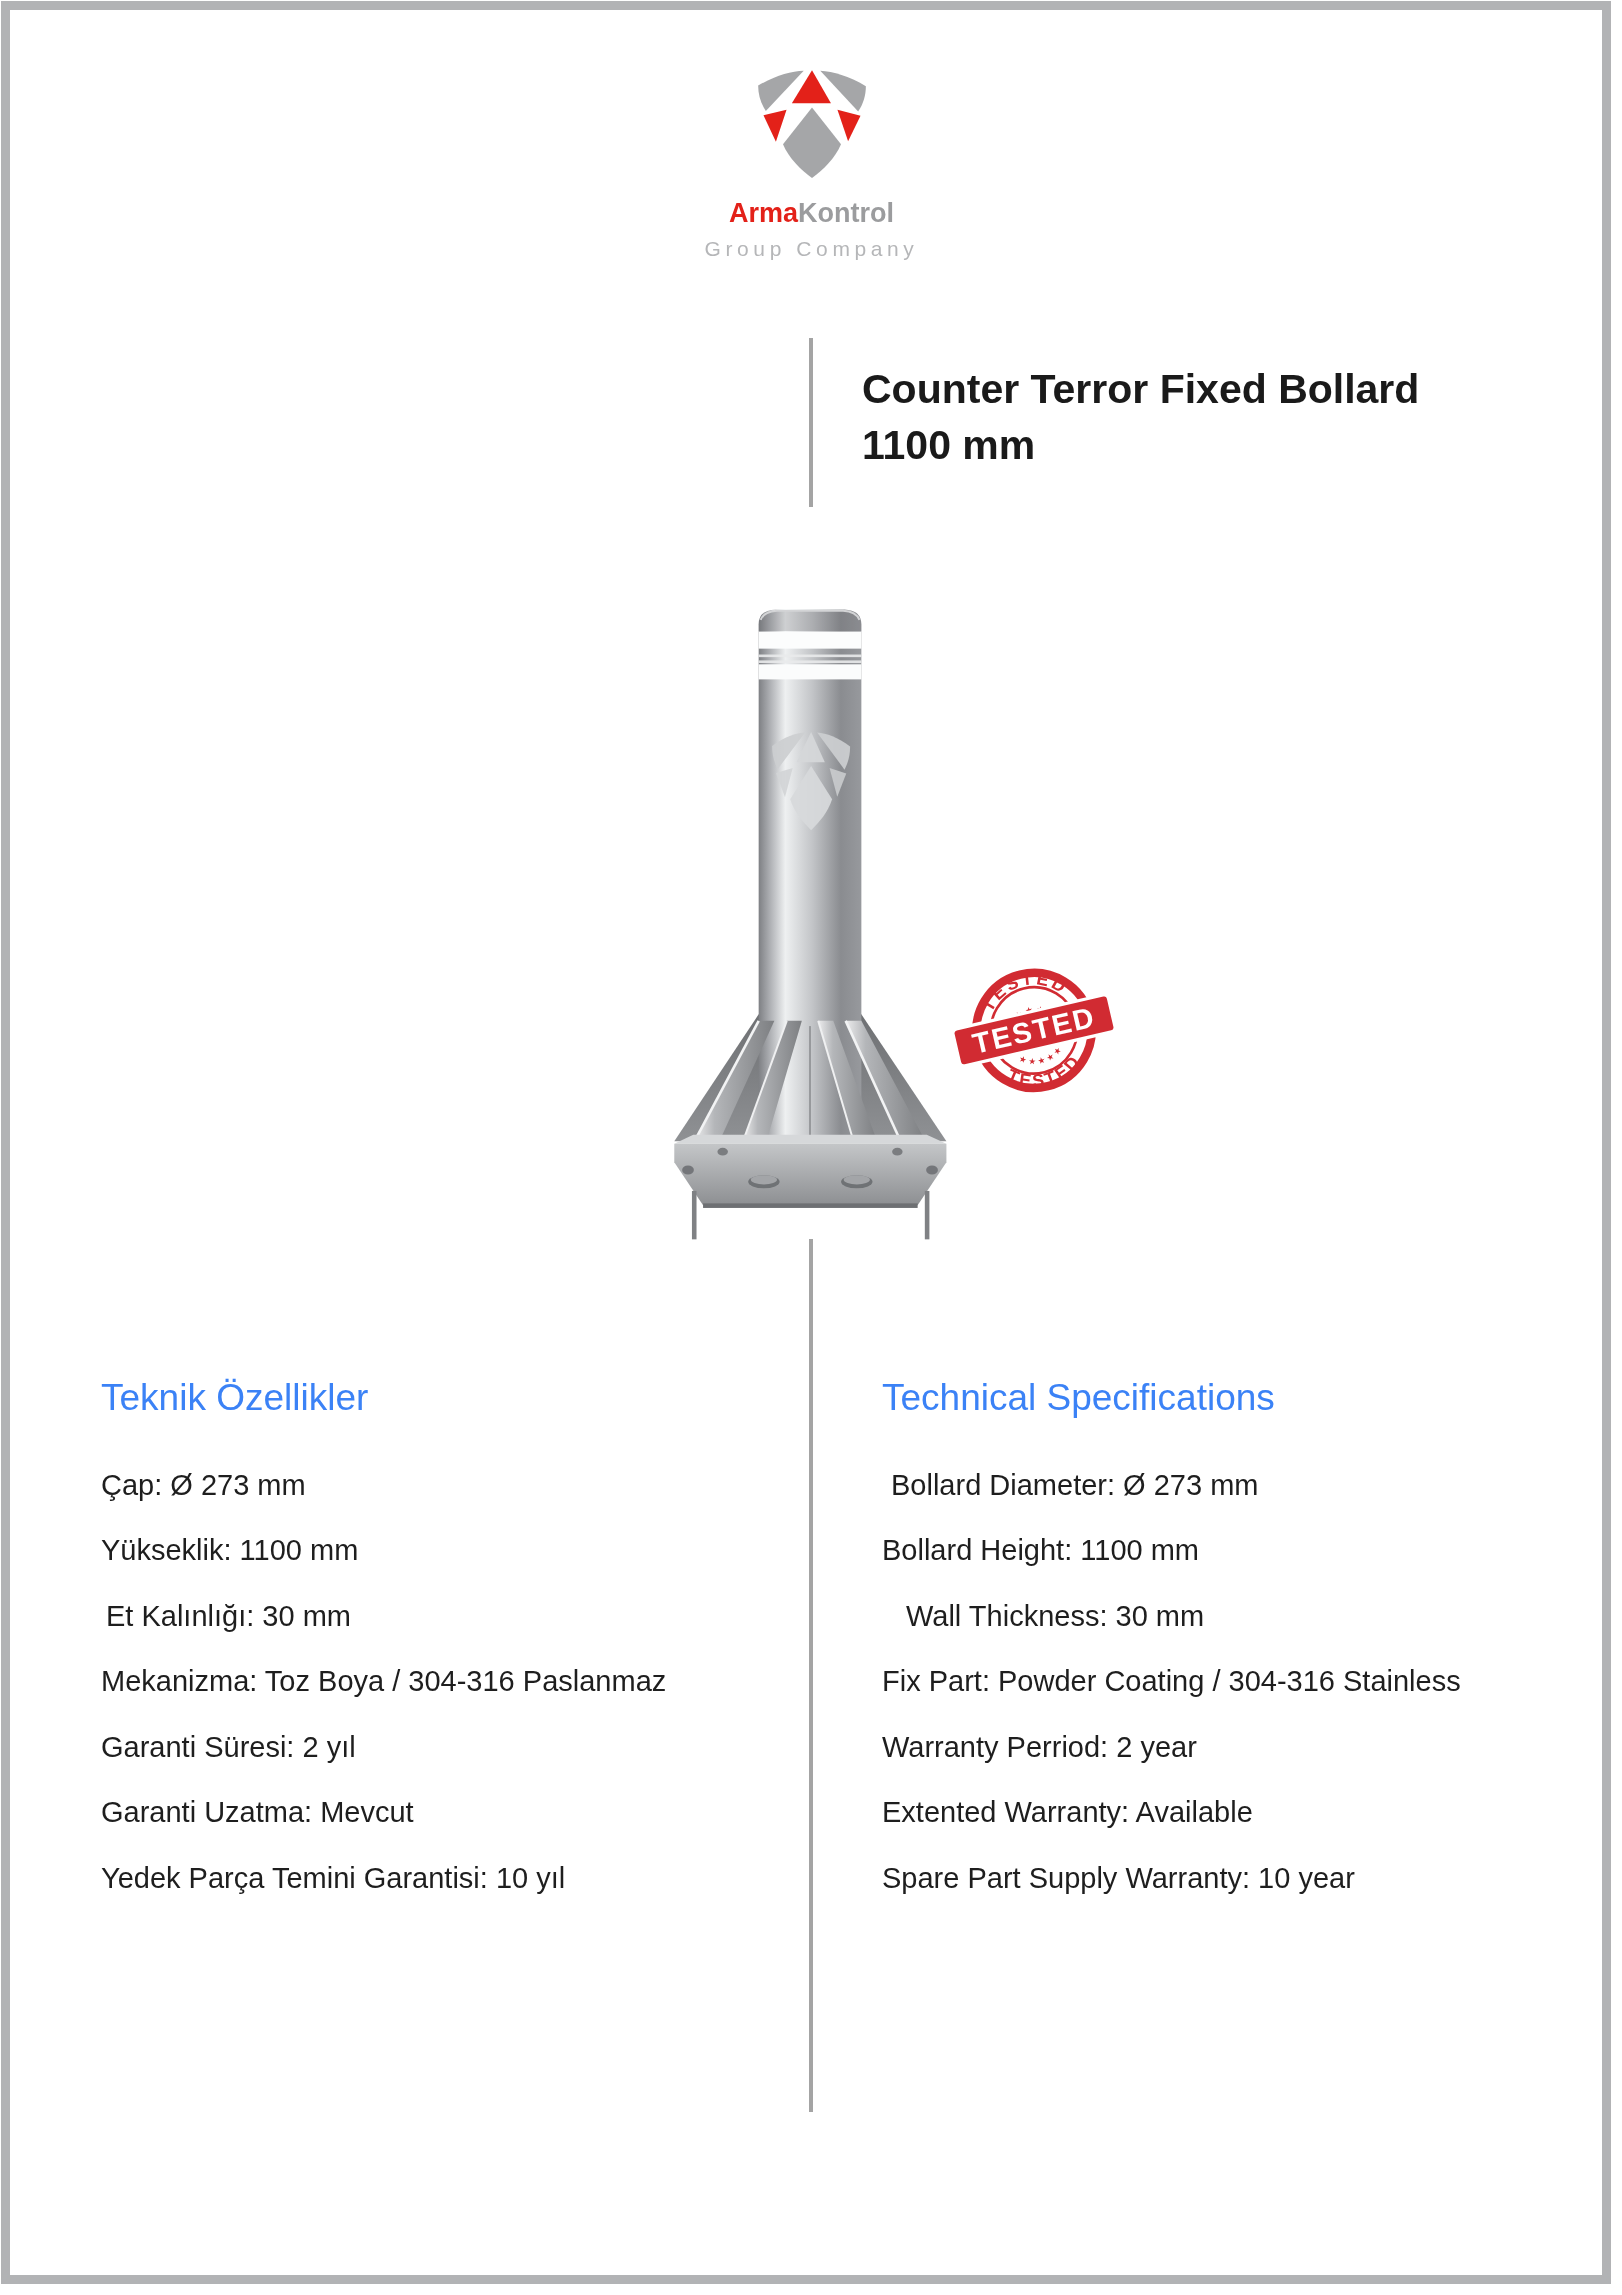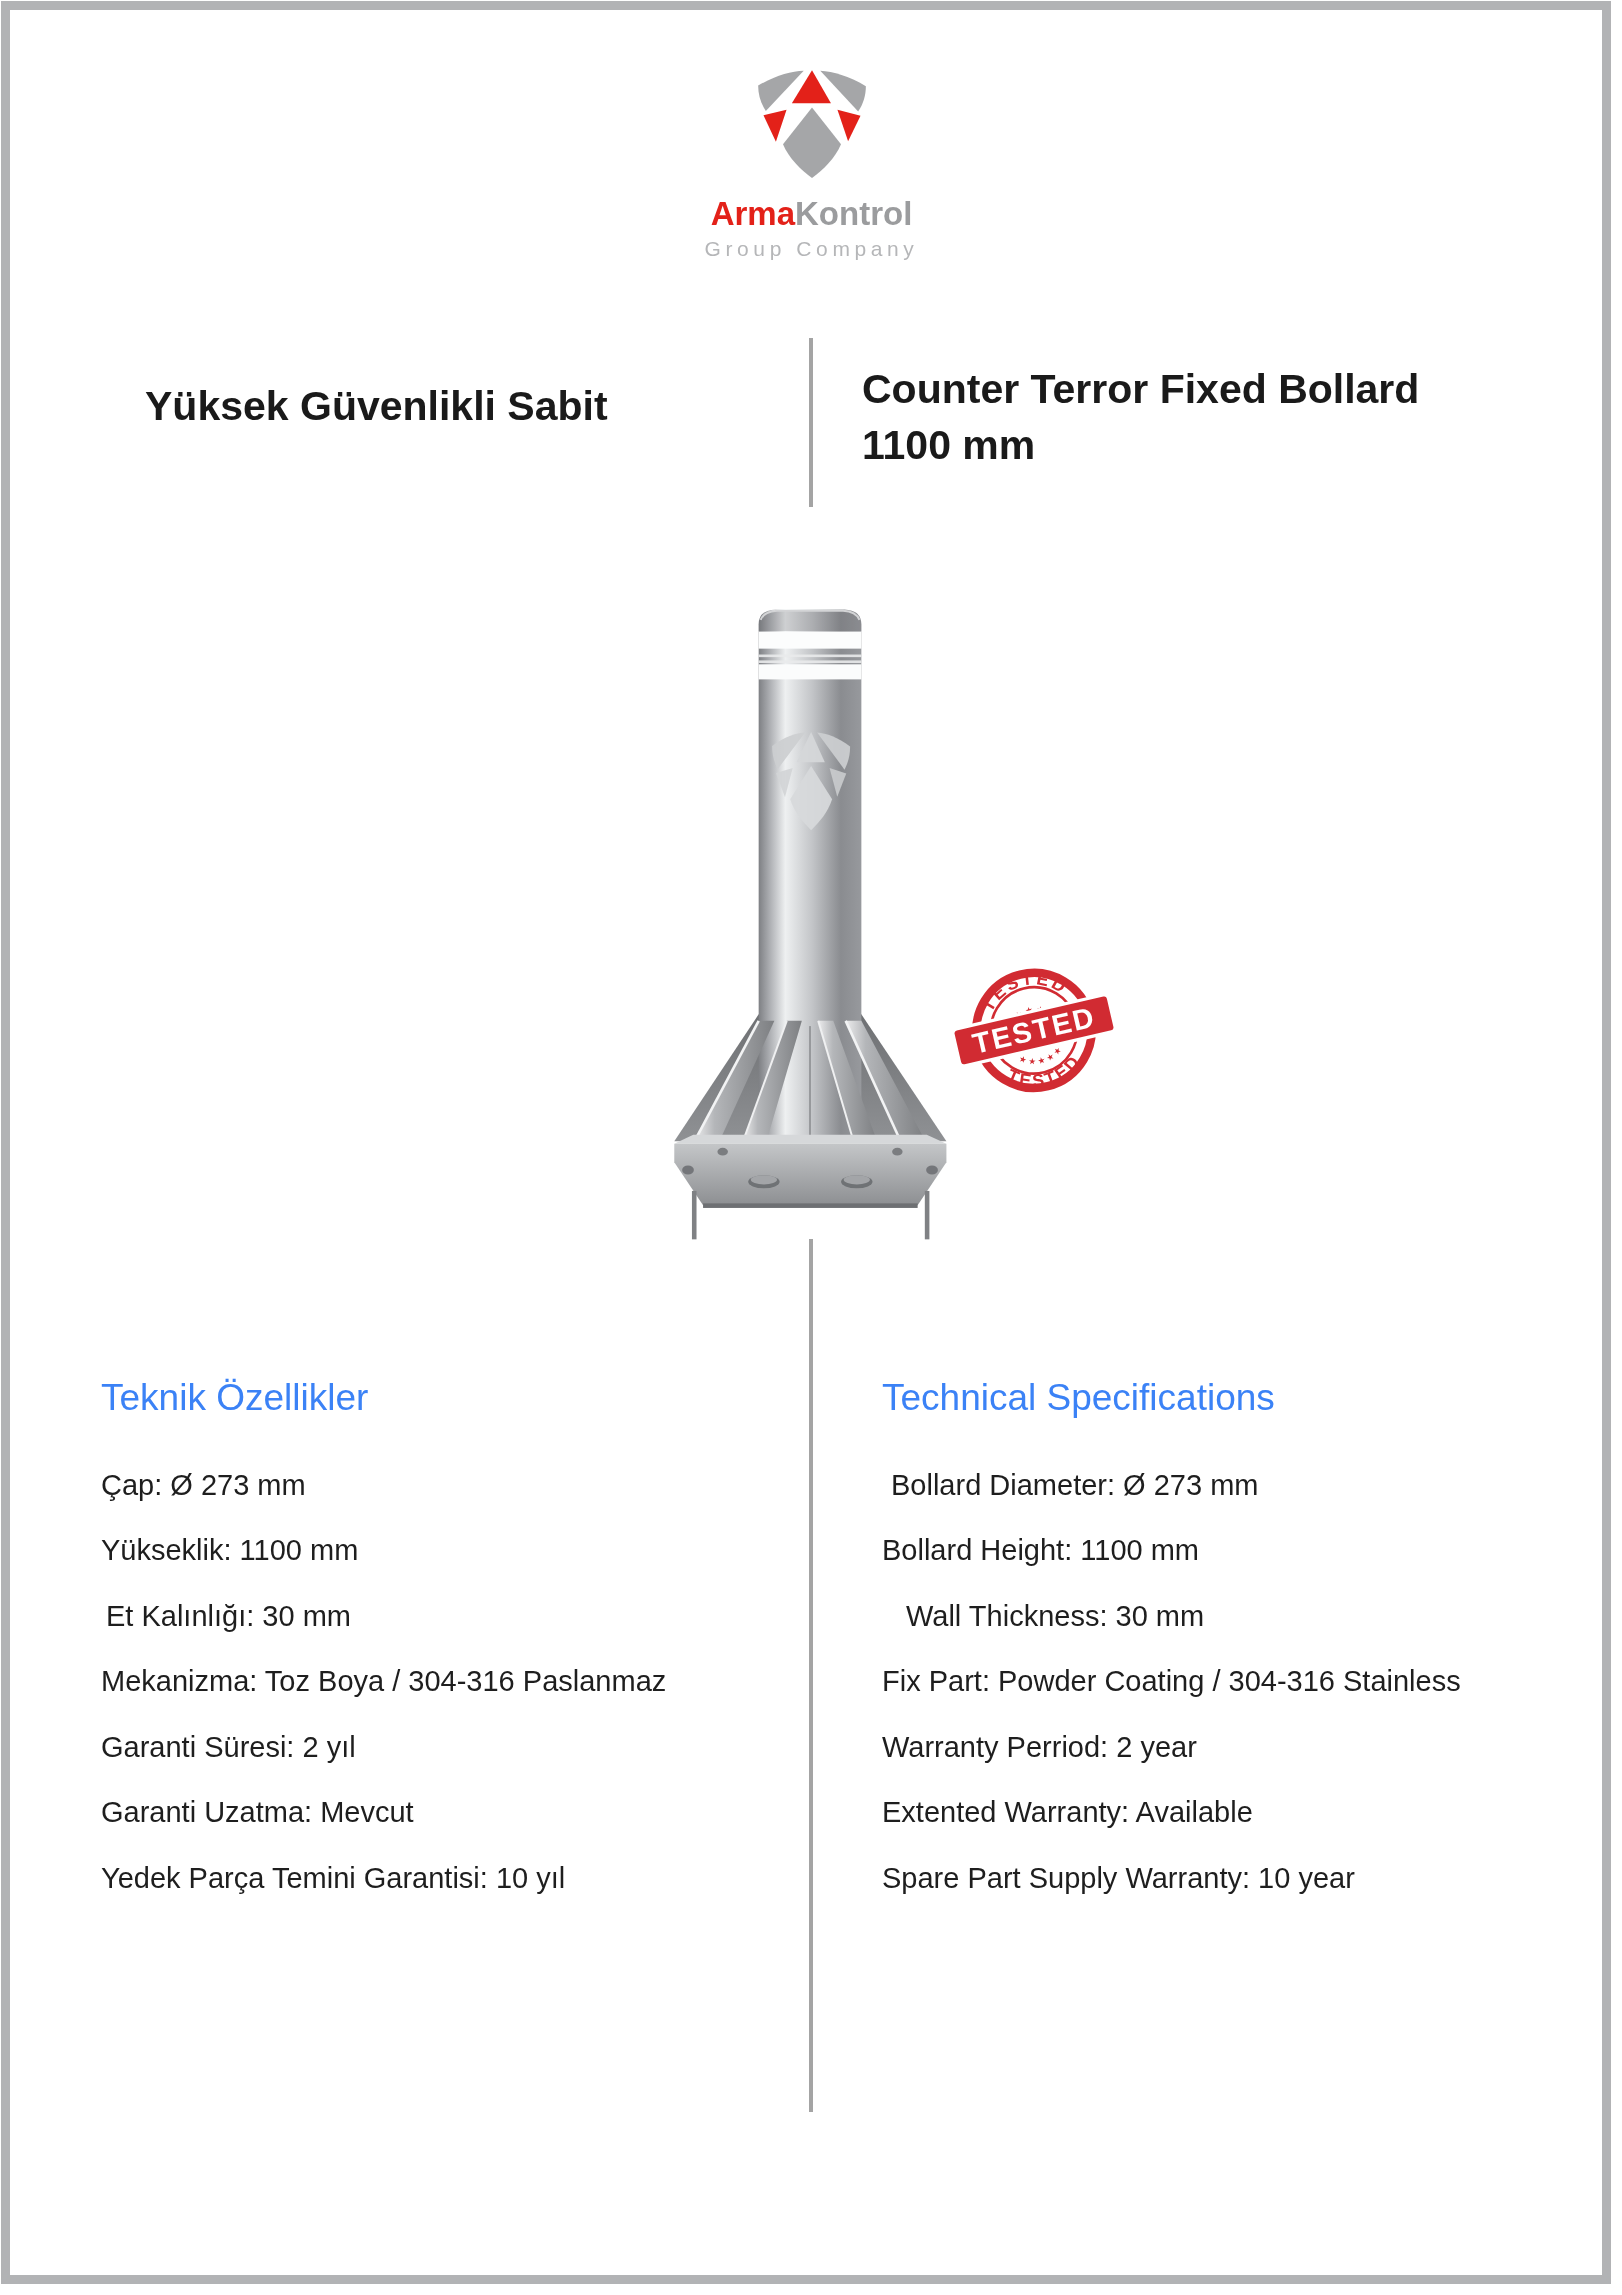--- a/index.html
+++ b/index.html
@@ -9,21 +9,21 @@
     -webkit-font-smoothing:antialiased;
   }
   .abs { position:absolute; }
   .page-frame {
     left:1.3px; top:1.3px; width:1610px; height:2283px;
     border:9.8px solid #b2b3b5; box-sizing:border-box; background:transparent;
     pointer-events:none;
   }
   .wordmark {
     width:1623px; text-align:center; top:195px; left:0;
-    font-size:33px; font-weight:700; letter-spacing:0px; line-height:37px;
+    font-size:27px; font-weight:700; letter-spacing:0px; line-height:37px;
   }
   .wordmark .primary { color:#e32119; }
   .wordmark .secondary { color:#9b9c9e; }
   .tagline {
     width:1623px; text-align:center; top:237px; left:0;
     font-size:21px; font-weight:400; letter-spacing:4.6px; color:#b5b6b8;
   }
   .title {
     font-size:41px; font-weight:600; color:#1a1a1a; line-height:56px;
     white-space:nowrap;
@@ -49,21 +49,20 @@
     <path d="M98,67 L147,129 C137,153 117,172 98,186 C79,172 59,153 49,129 Z" fill="#a5a6a8"></path>
   </g>
 </svg>
 
 <div class="abs wordmark">
   <span class="primary">Arma</span><span class="secondary">Kontrol</span>
 </div>
 <div class="abs tagline">Group Company</div>
 
 <div class="abs title" style="left:145px; top:378px;">
-  <div>Yüksek Güvenlikli Sabit</div>
 </div>
 
 <div class="abs divider" style="left:809px; top:338px; height:169px;"></div>
 
 <div class="abs title" style="left:862px; top:361px;">
   <div>Counter Terror Fixed Bollard</div>
   <div>1100 mm</div>
 </div>
 
 <svg class="abs" style="left:654px; top:602px;" width="314" height="648" viewBox="0 0 480 990">

